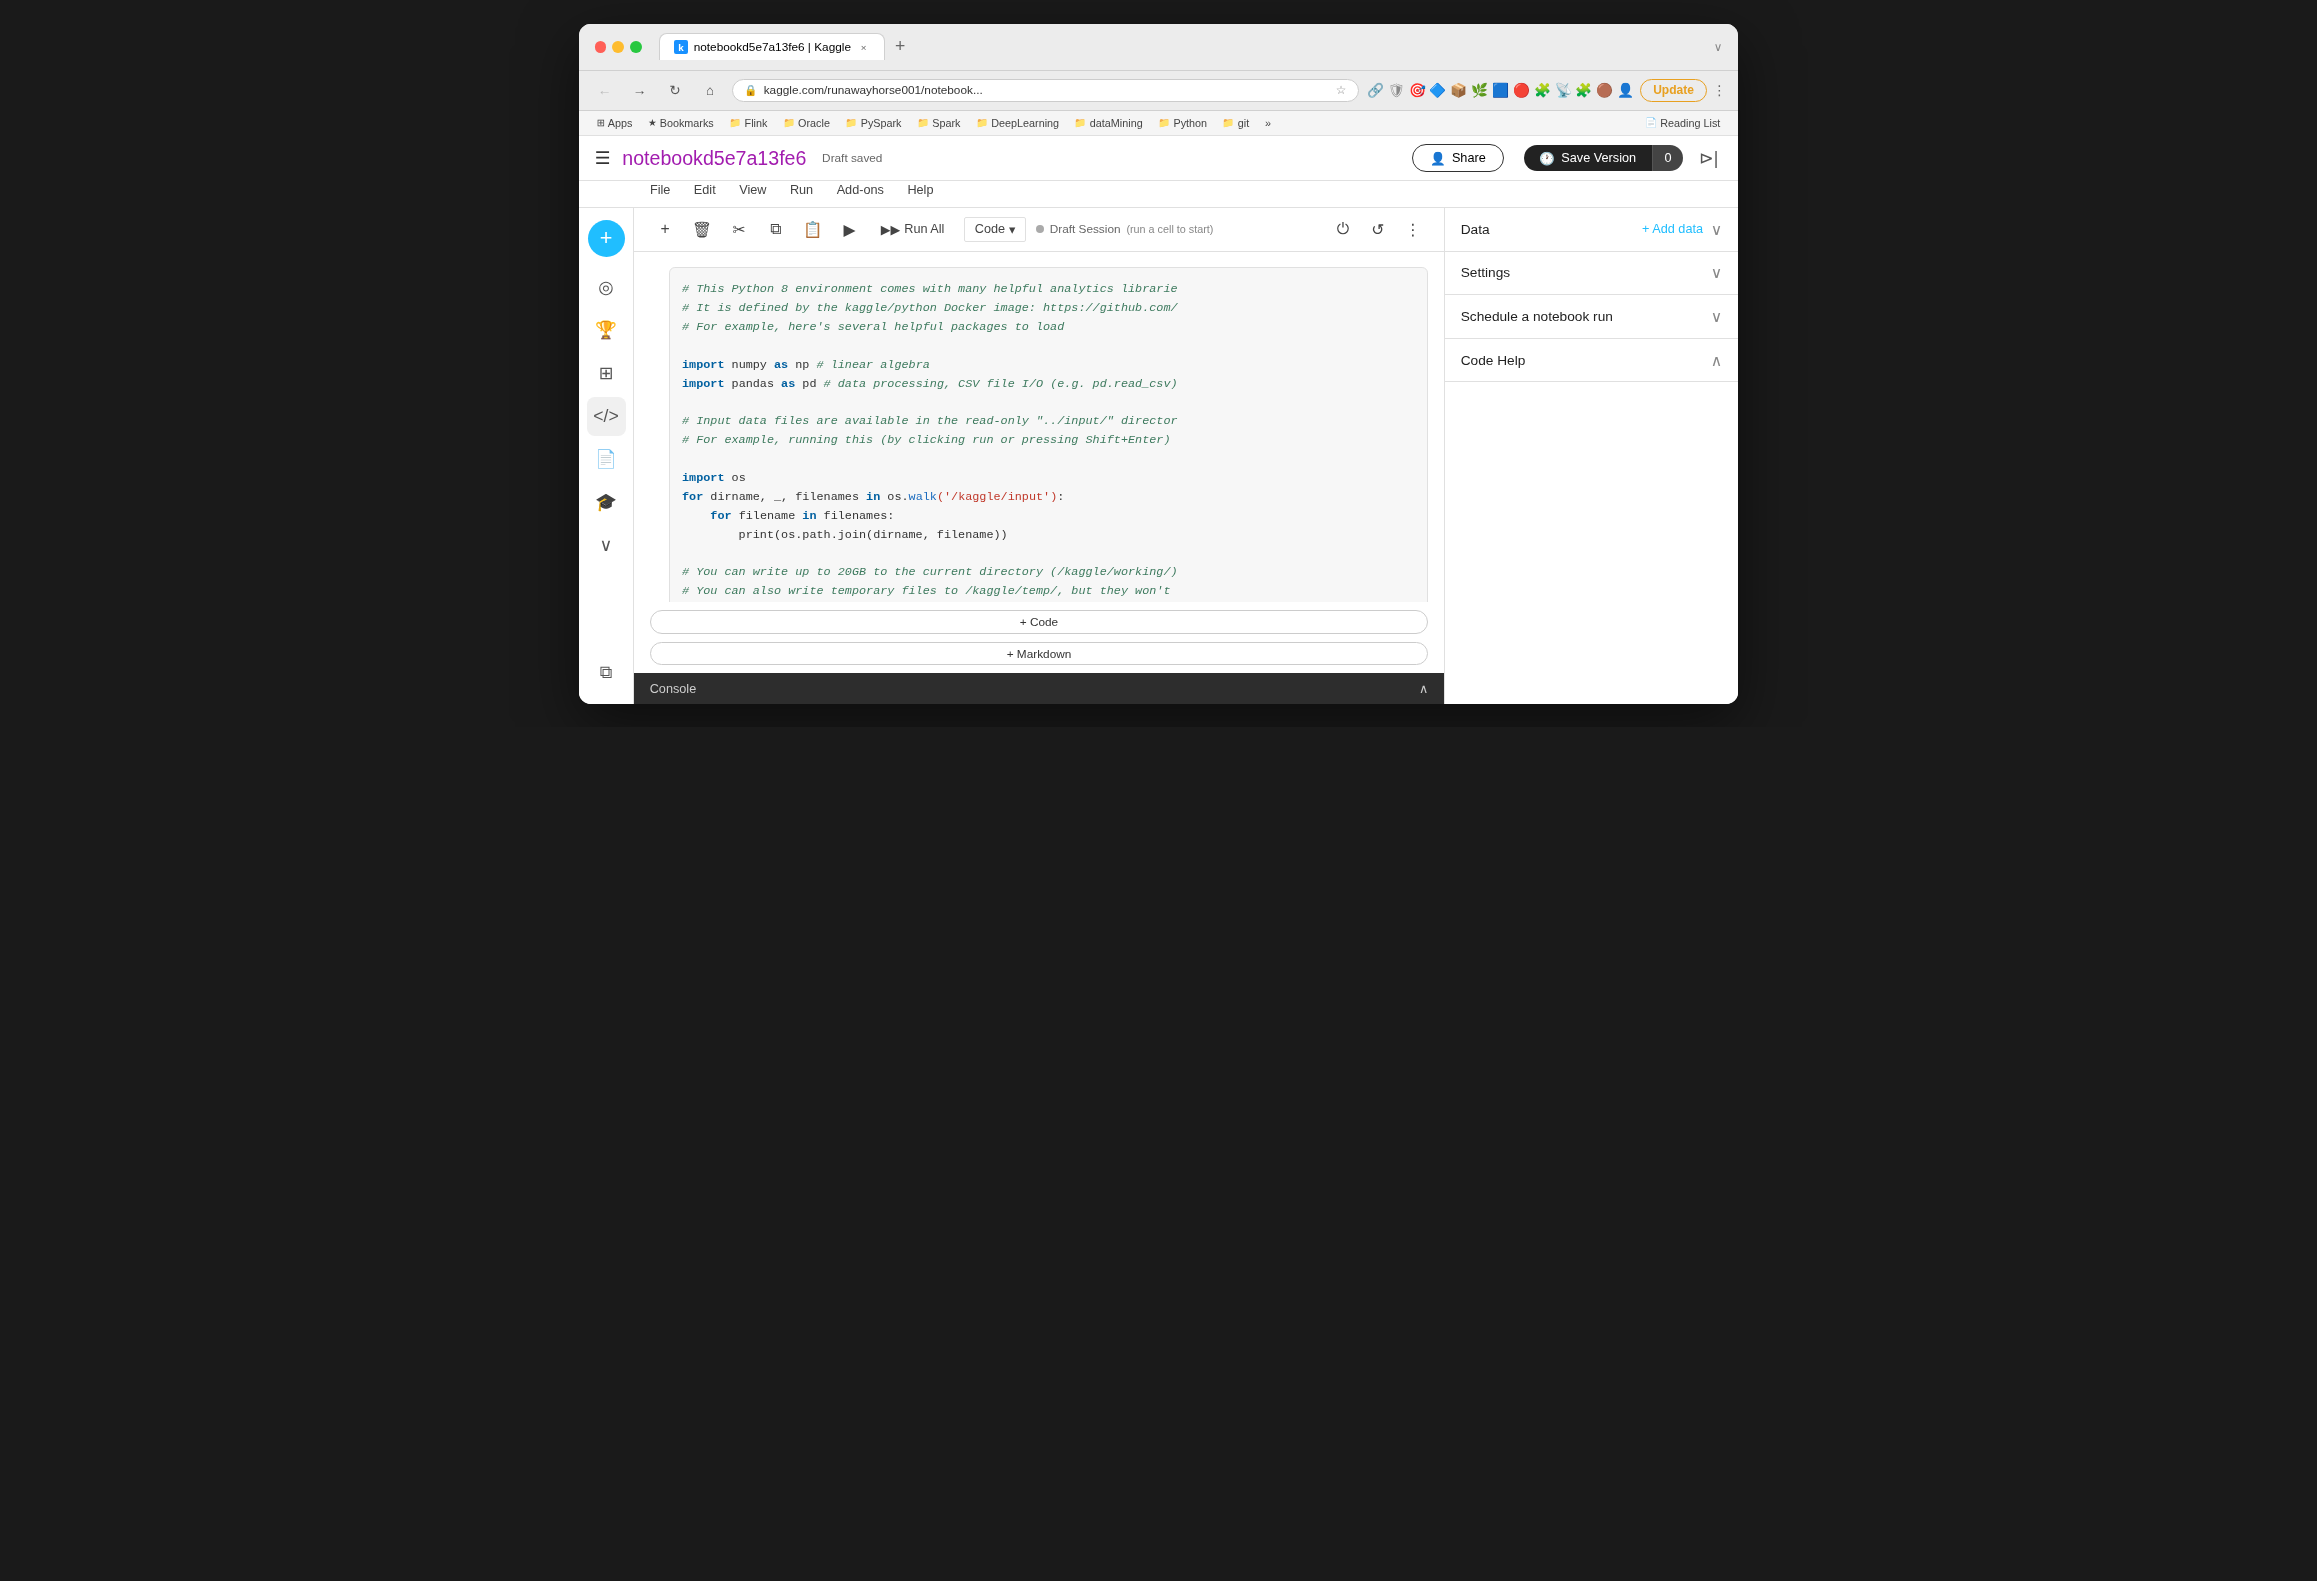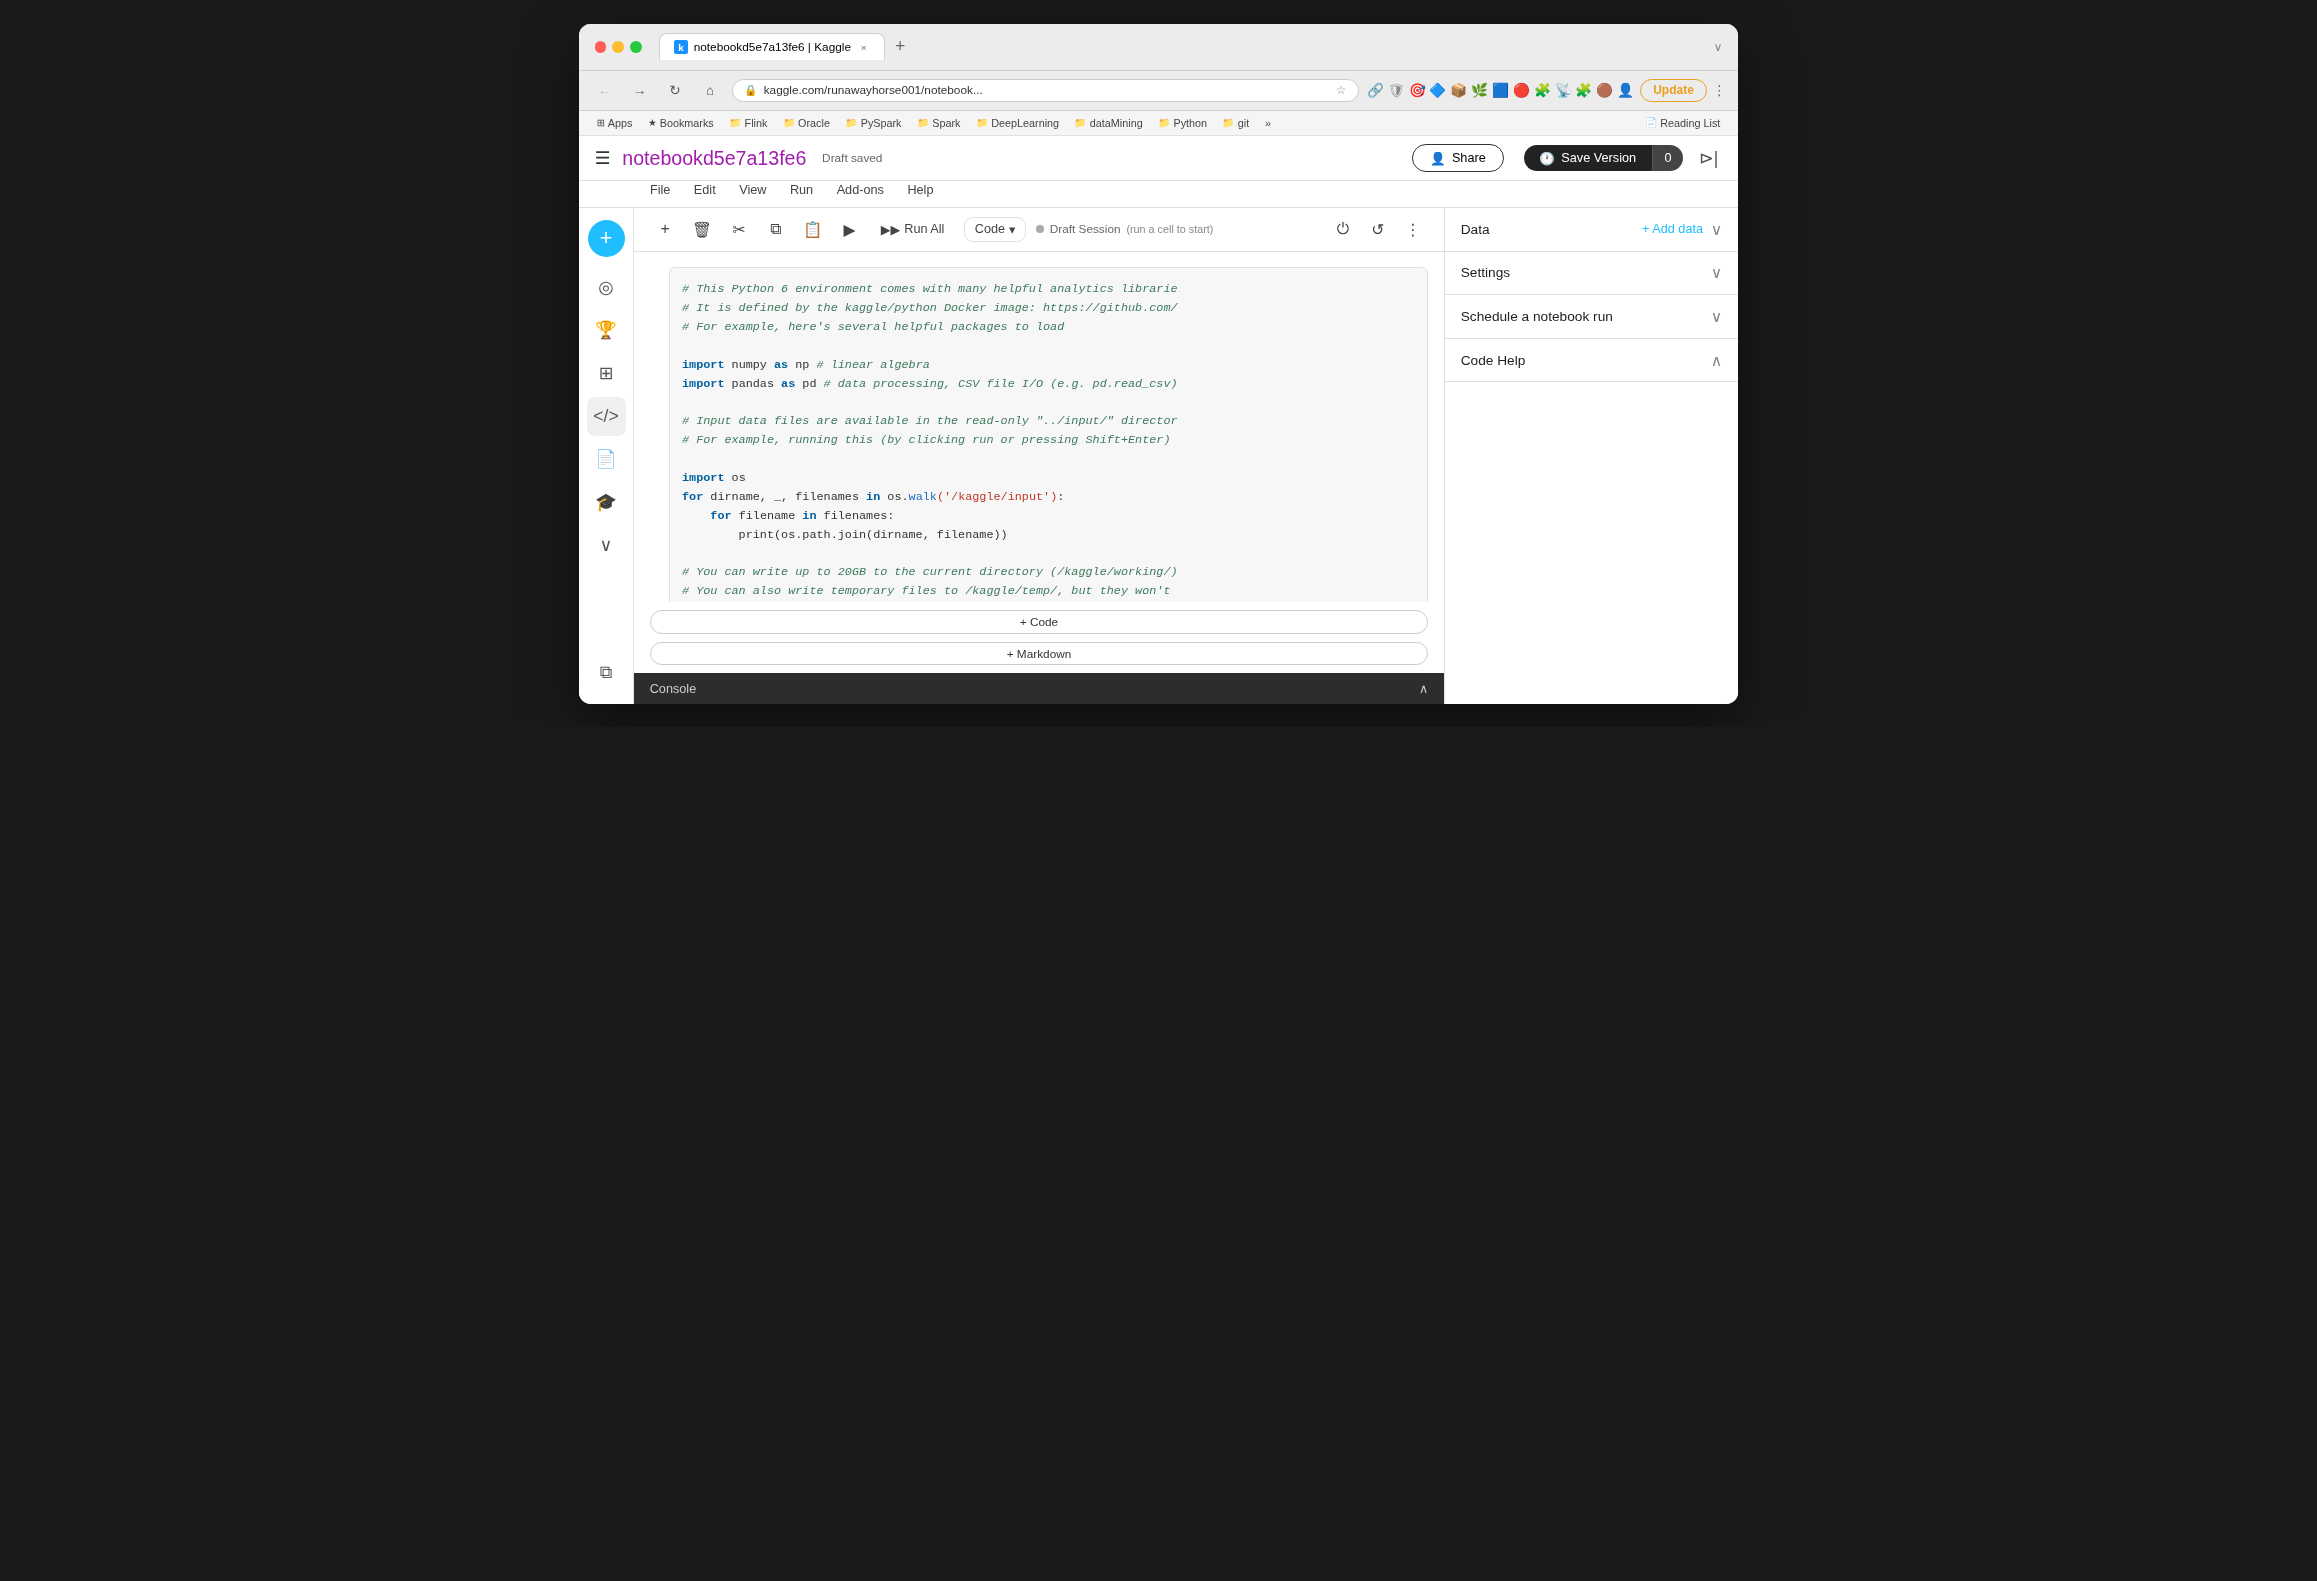--- a/index.html
+++ b/index.html
@@ -283,21 +283,21 @@
       display:flex;align-items:center;gap:3.9px;
       padding: 3.9px 9.8px;
       border-radius:5.9px;
       border:none;background:transparent;
       font-size:12.7px;color:#444;cursor:pointer;
     }
 
     .code-dropdown {
       display:flex;align-items:center;gap:3.9px;
       padding: 3.9px 9.8px;
-      border-radius:9px;
+      border-radius:2px;
       border: 1px solid #e0e0e0;
       background:#fff;
       font-size:12.7px;color:#444;cursor:pointer;
       margin-left: 3.9px;
     }
 
     .session-status {
       display:flex;align-items:center;gap:5.9px;
       font-size:11.8px;color:#666;
       margin-left: 3.9px;
@@ -611,21 +611,21 @@
             <button class="toolbar-btn">⏻</button>
             <button class="toolbar-btn">↺</button>
             <button class="toolbar-btn">⋮</button>
           </div>
         </div>
 
         <div style="flex:1;overflow:auto;padding:7.8px;">
           <div class="cell-wrapper">
 
             <div class="code-cell">
-              <div><span class="code-comment"># This Python 6 environment comes with many helpful analytics librarie</span></div>
+              <div><span class="code-comment"># This Python 8 environment comes with many helpful analytics librarie</span></div>
               <div><span class="code-comment"># It is defined by the kaggle/python Docker image: https://github.com/</span></div>
               <div><span class="code-comment"># For example, here's several helpful packages to load</span></div>
               <div>&nbsp;</div>
               <div><span class="code-keyword">import</span><span style="color:#333;"> numpy </span><span class="code-keyword">as</span><span style="color:#333;"> np </span><span class="code-comment"># linear algebra</span></div>
               <div><span class="code-keyword">import</span><span style="color:#333;"> pandas </span><span class="code-keyword">as</span><span style="color:#333;"> pd </span><span class="code-comment"># data processing, CSV file I/O (e.g. pd.read_csv)</span></div>
               <div>&nbsp;</div>
               <div><span class="code-comment"># Input data files are available in the read-only "../input/" director</span></div>
               <div><span class="code-comment"># For example, running this (by clicking run or pressing Shift+Enter)</span></div>
               <div>&nbsp;</div>
               <div><span class="code-keyword">import</span><span style="color:#333;"> os</span></div>

